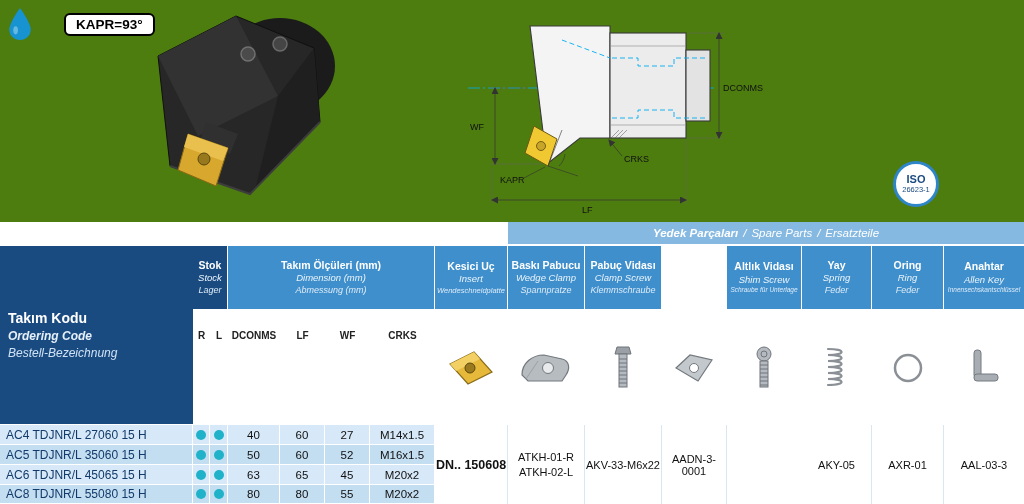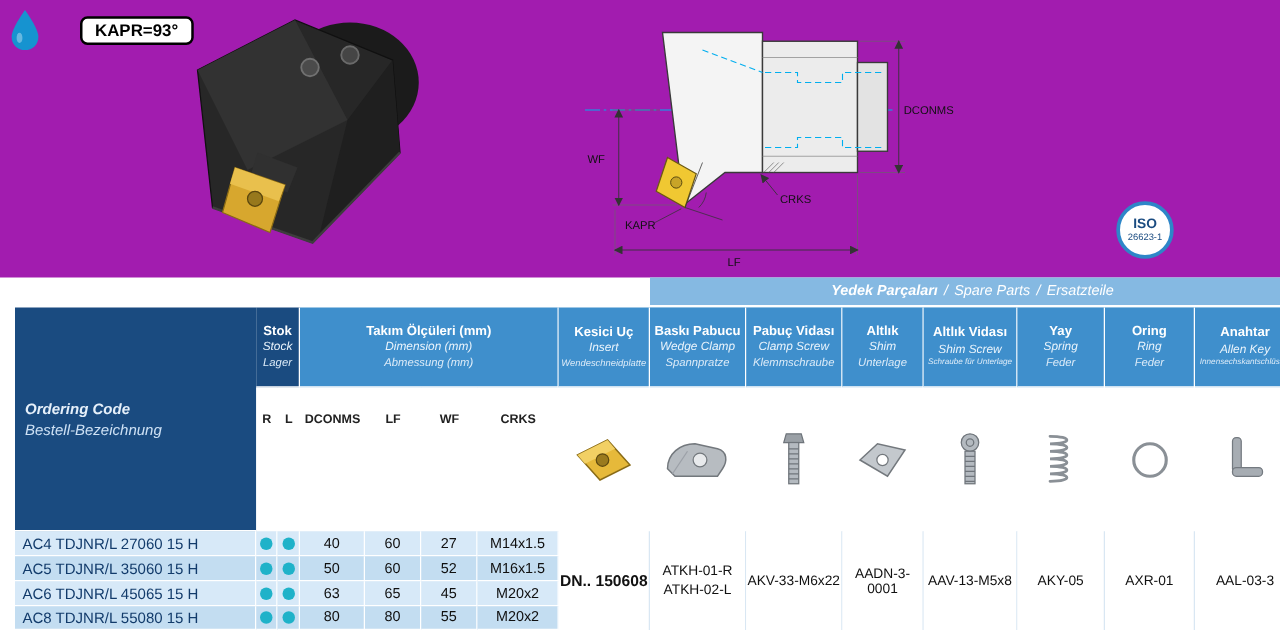--- a/index.html
+++ b/index.html
@@ -1,18 +1,18 @@
 <!DOCTYPE html>
 <html><head>
 <meta charset="utf-8">
 <style>
   *{margin:0;padding:0;box-sizing:border-box}
   html,body{background:#fff}
   body{font-family:"Liberation Sans",sans-serif}
-  .sheet{position:relative;width:1024px;height:504px;background:#a21caf;overflow:hidden}
+  .sheet{position:relative;width:1024px;height:504px;background:#4d7c0f;overflow:hidden}
 
   
   .drop{position:absolute;left:6px;top:6px}
   .kapr-box{position:absolute;left:64px;top:13px;border:2px solid #000;border-radius:6px;
             padding:2px 10px;font-weight:700;font-size:13.5px;color:#000;background:#fff}
   .photo{position:absolute;left:128px;top:4px}
   .tdraw{position:absolute;left:462px;top:6px}
   .tdraw text{font-family:"Liberation Sans",sans-serif;fill:#111;font-size:9px}
 
   .badge{position:absolute;border-radius:50%;background:#fff;display:flex;flex-direction:column;
@@ -22,21 +22,21 @@
   .badge-iso .l2{font-size:7.5px;font-weight:400}
   .badge-chip{left:941px;top:157px;width:52px;height:52px;border:3px solid #2E86C8;color:#111}
   .badge-chip .l1{font-size:11px;font-weight:700;letter-spacing:.5px}
   .chip-mark{width:20px;height:12px}
 
   .tab-teal{position:absolute;left:2px;top:223px;width:17px;height:17px;background:#35B7CE;border-radius:3px}
 
   
   .catalog-table{position:absolute;left:0;top:222px;width:1024px;height:282px;background:#fff;display:grid;
     grid-template-columns:193px 17px 18px 52px 45px 45px 65px 73px 77px 77px 65px 75px 70px 72px 80px;
-    grid-template-rows:24px 64px 115px 20px 20px 20px 19px;padding-left:12px;}
+    grid-template-rows:24px 64px 115px 20px 20px 20px 19px;}
 
   .banner{grid-area:1/9/2/16;background:#85B9E2;color:#fff;display:flex;align-items:center;justify-content:center;
           gap:5px;font-size:11.5px;border-bottom:2px solid #fff}
   .banner .tr{font-weight:700;font-style:italic}
   .banner .en,.banner .de,.banner .sep{font-style:italic}
 
   .code-hdr{grid-area:2/1/4/2;background:#1A4B80;color:#fff;display:flex;flex-direction:column;justify-content:center;
             padding-left:8px;gap:3px;border-bottom:1px solid #fff}
   .code-hdr .tr{font-weight:700;font-size:14px}
   .code-hdr .en{font-weight:700;font-style:italic;font-size:12px;color:#E6F0FA}
@@ -143,20 +143,21 @@
 
     <div class="banner">
       <span class="tr">Yedek Parçaları</span>
       <span class="sep">/</span>
       <span class="en">Spare Parts</span>
       <span class="sep">/</span>
       <span class="de">Ersatzteile</span>
     </div>
 
     <div class="code-hdr">
+      <span class="tr">Takım Kodu</span>
       <span class="en">Ordering Code</span>
       <span class="de">Bestell-Bezeichnung</span>
     </div>
 
     <div class="hdr navy" style="grid-area:2/2/3/4">
       <span class="tr">Stok</span>
       <span class="en">Stock</span>
       <span class="de">Lager</span>
     </div>
     <div class="hdr blue" style="grid-area:2/4/3/8">
@@ -171,25 +172,20 @@
     </div>
     <div class="hdr blue" style="grid-area:2/9/3/10">
       <span class="tr">Baskı Pabucu</span>
       <span class="en">Wedge Clamp</span>
       <span class="de">Spannpratze</span>
     </div>
     <div class="hdr blue" style="grid-area:2/10/3/11">
       <span class="tr">Pabuç Vidası</span>
       <span class="en">Clamp Screw</span>
       <span class="de">Klemmschraube</span>
-    </div>
-    <div class="hdr blue" style="grid-area:2/11/3/12">
-      <span class="tr">Altlık</span>
-      <span class="en">Shim</span>
-      <span class="de">Unterlage</span>
     </div>
     <div class="hdr blue" style="grid-area:2/12/3/13">
       <span class="tr">Altlık Vidası</span>
       <span class="en">Shim Screw</span>
       <span class="de tiny">Schraube für Unterlage</span>
     </div>
     <div class="hdr blue" style="grid-area:2/13/3/14">
       <span class="tr">Yay</span>
       <span class="en">Spring</span>
       <span class="de">Feder</span>
@@ -312,19 +308,18 @@
     <div class="cell row-b" style="grid-area:7/6/8/7">55</div>
     <div class="cell row-b" style="grid-area:7/7/8/8">M20x2</div>
 
     <div class="mval bold" style="grid-area:4/8/8/9">DN.. 150608</div>
     <div class="mval" style="grid-area:4/9/8/10">
       <span>ATKH-01-R</span>
       <span>ATKH-02-L</span>
     </div>
     <div class="mval" style="grid-area:4/10/8/11">AKV-33-M6x22</div>
     <div class="mval" style="grid-area:4/11/8/12">AADN-3-0001</div>
-    <div class="mval" style="grid-area:4/12/8/13">AAV-13-M5x8</div>
     <div class="mval" style="grid-area:4/13/8/14">AKY-05</div>
     <div class="mval" style="grid-area:4/14/8/15">AXR-01</div>
     <div class="mval nr" style="grid-area:4/15/8/16">AAL-03-3</div>
 
   </div>
 </div>
 
 </body></html>

